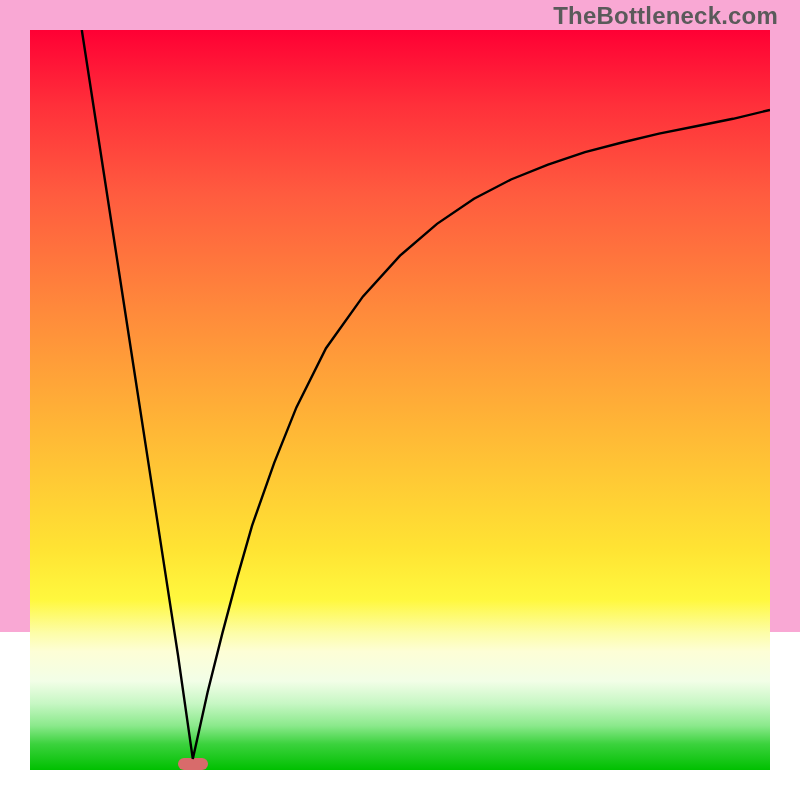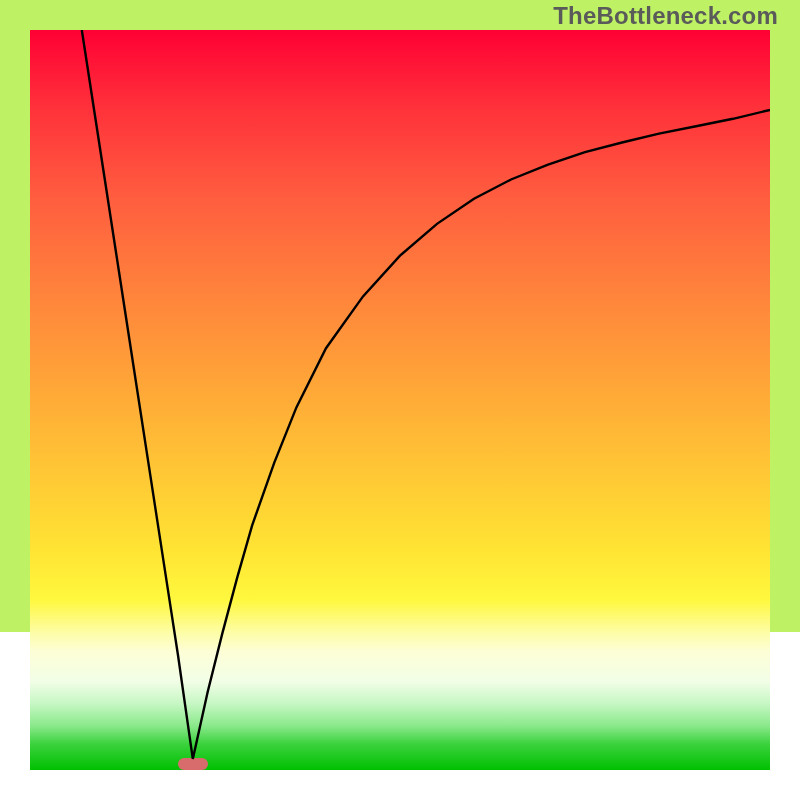--- a/index.html
+++ b/index.html
@@ -6,21 +6,21 @@
     margin: 0;
     padding: 0;
     width: 800px;
     height: 800px;
     overflow: hidden;
     font-family: Arial, Helvetica, sans-serif;
   }
   .frame {
     width: 800px;
     height: 632px;
-    background: #bef264;
+    background: #f9a8d4;
     position: relative;
   }
   .watermark {
     position: absolute;
     top: 2px;
     right: 22px;
     font-size: 24px;
     font-weight: bold;
     color: #5a5a5a;
     letter-spacing: 0.2px;

